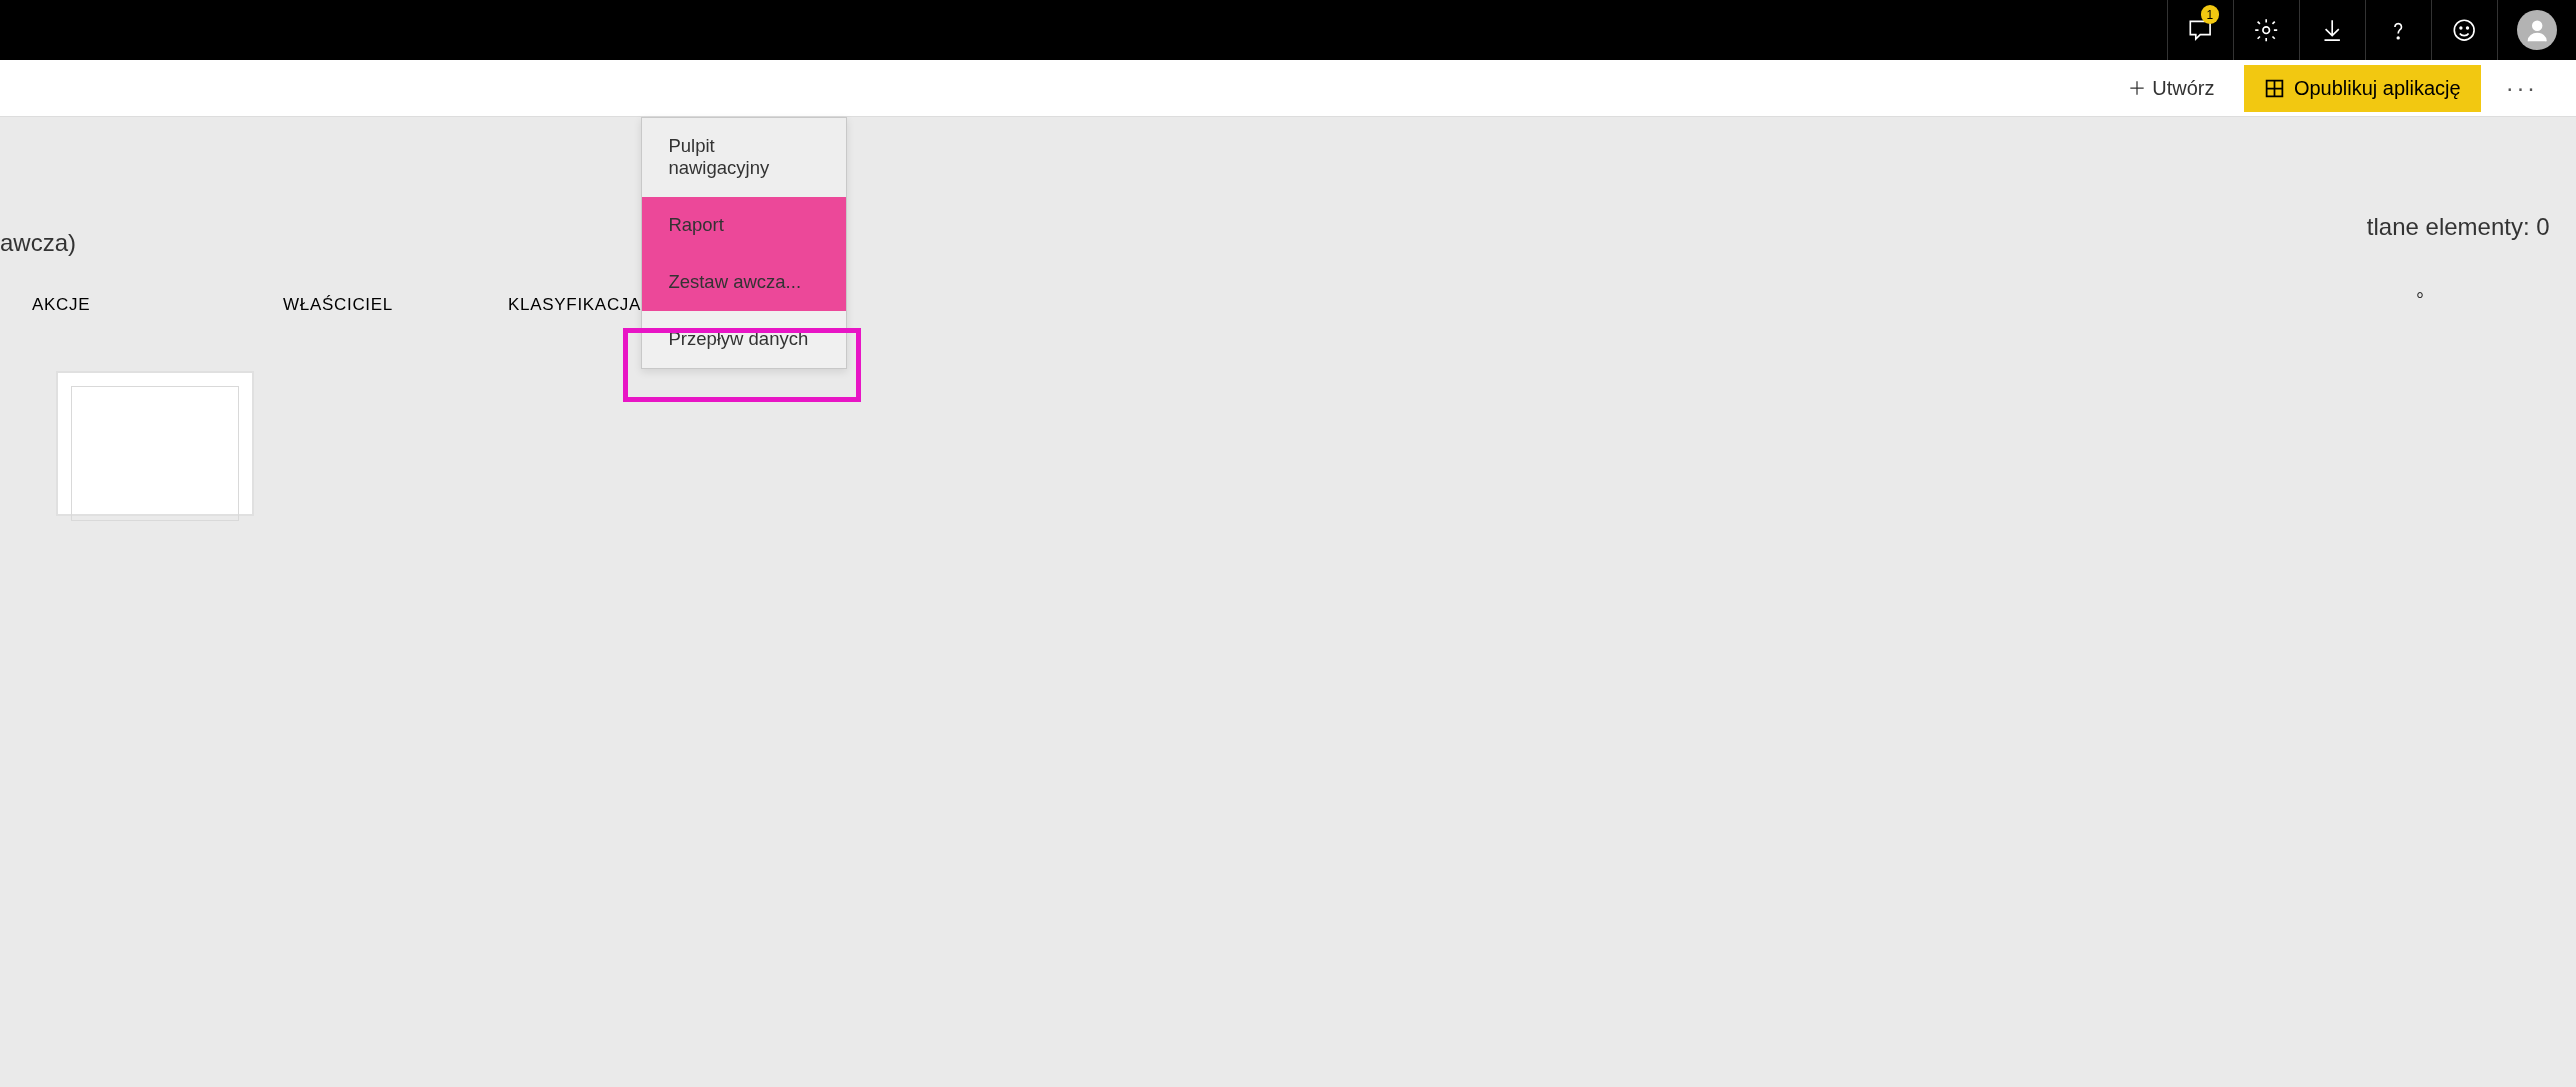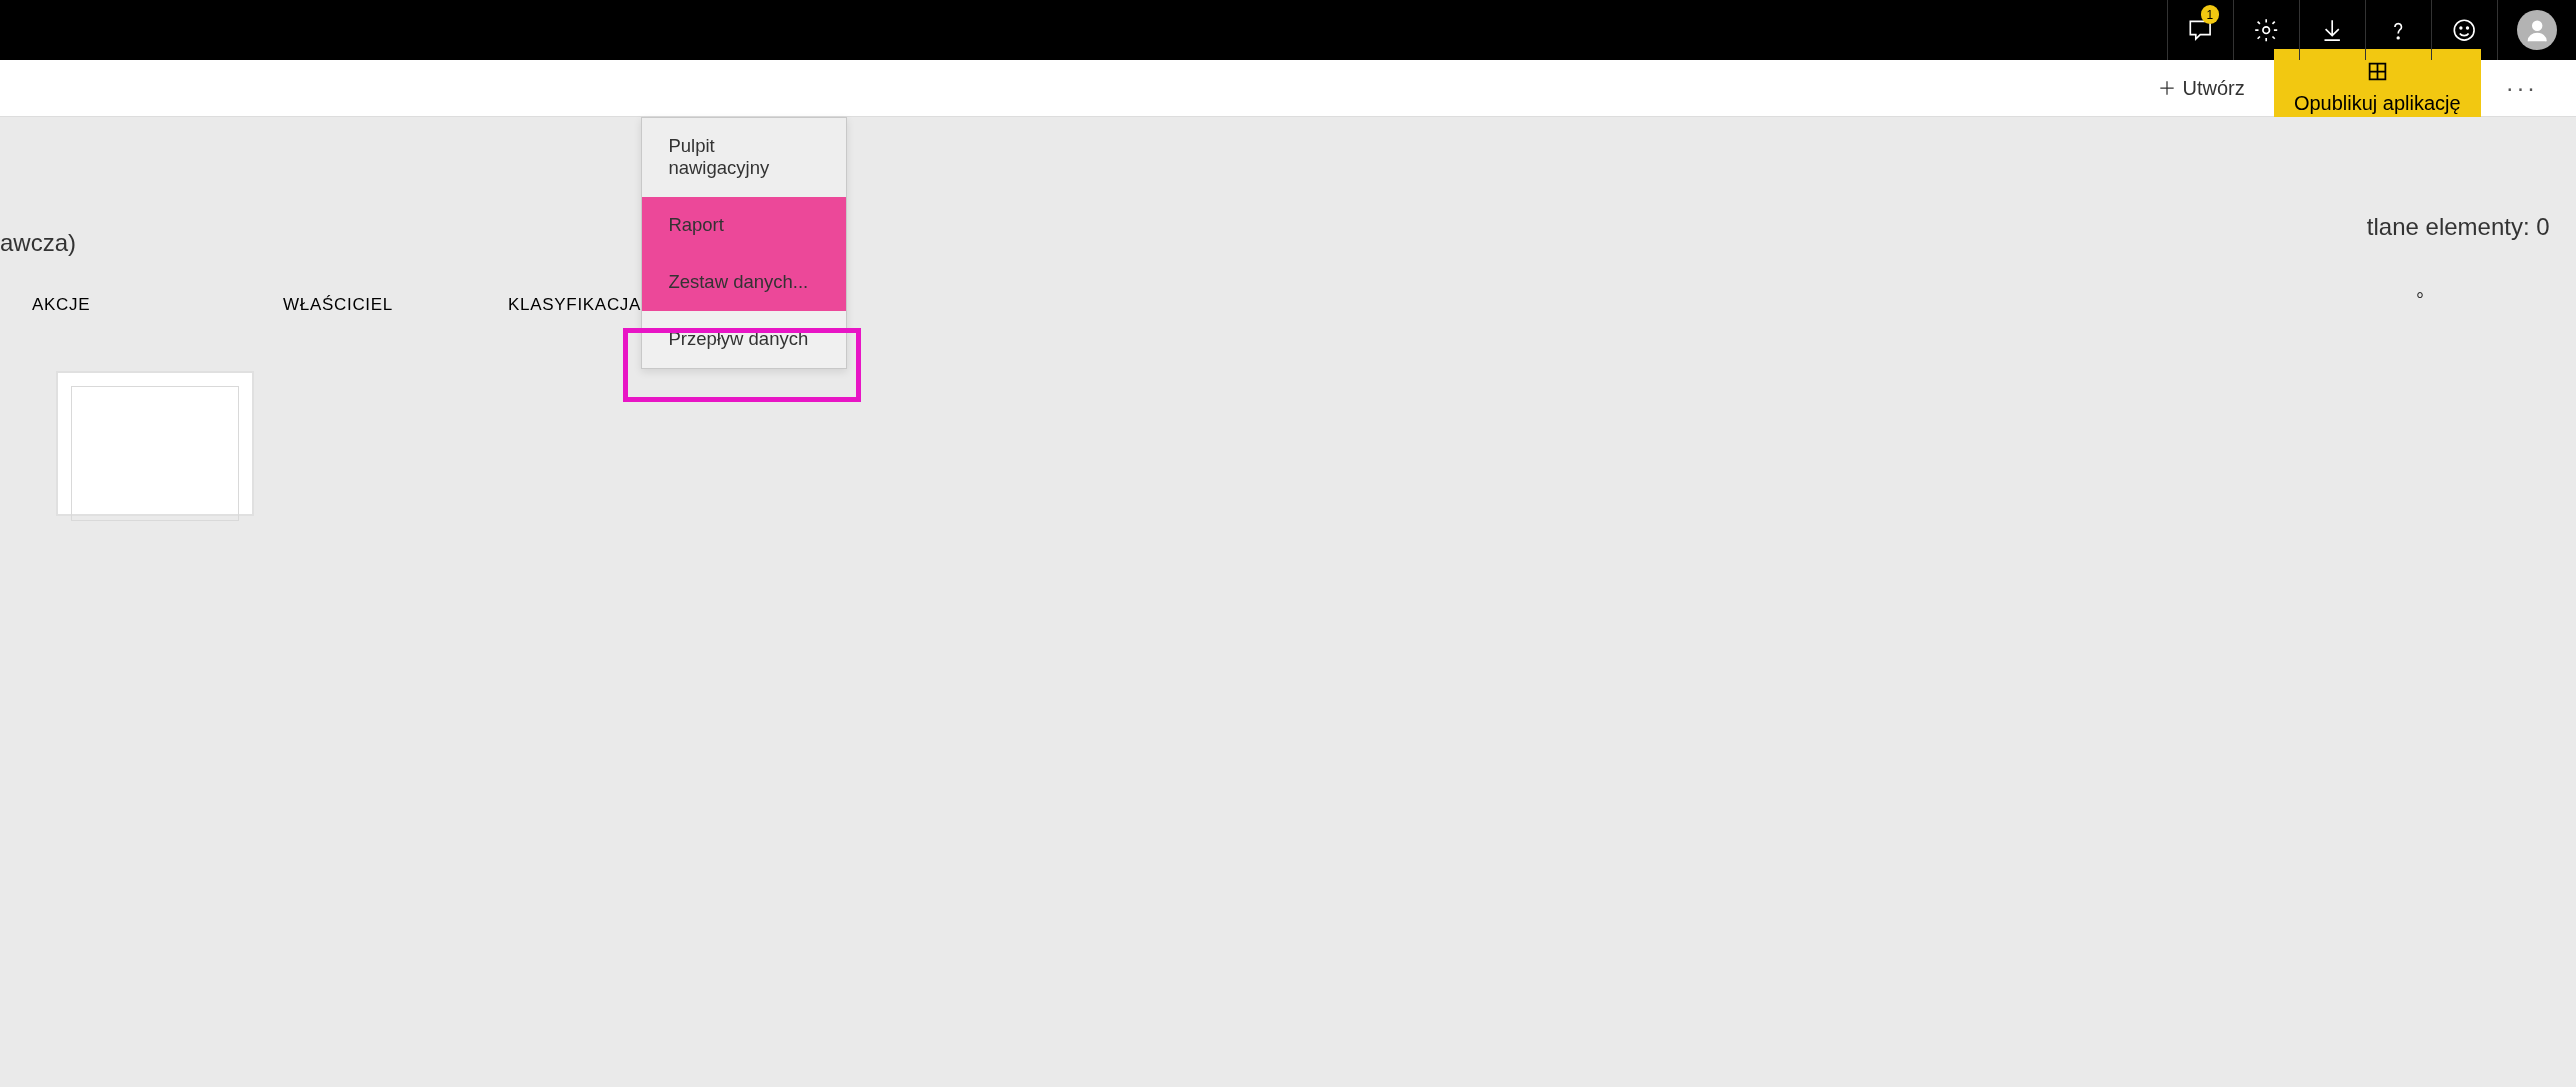--- a/index.html
+++ b/index.html
@@ -74,21 +74,20 @@
   .action-btn svg { width: 20px; height: 20px; stroke: #333; fill: none; stroke-width: 1.5; }
   .publish-btn {
     background: #f2c811;
     color: #000;
     font-size: 20px;
     padding: 12px 20px;
     display: flex;
     align-items: center;
     gap: 9.2px;
     cursor: pointer;
-    flex-direction: column;
   }
   .publish-btn svg { width: 21px; height: 21px; stroke: #000; fill: none; stroke-width: 2; }
   .more-btn {
     font-size: 24px;
     letter-spacing: 2.6px;
     color: #555;
     padding: 6.6px 12px;
     cursor: pointer;
   }
 
@@ -265,20 +264,20 @@
 
   <div class="degree">°</div>
 
   <div class="thumb">
     <div class="thumb-inner"></div>
   </div>
 
   <div class="dropdown">
     <div class="dropdown-item hover">Pulpit nawigacyjny</div>
     <div class="dropdown-item">Raport</div>
-    <div class="dropdown-item">Zestaw danych...</div>
+    <div class="dropdown-item">Zestaw awcza...</div>
     <div class="dropdown-item highlighted">Przepływ danych</div>
   </div>
 
   <div class="highlight-box"></div>
 
 </div>
 
 
 </body></html>

